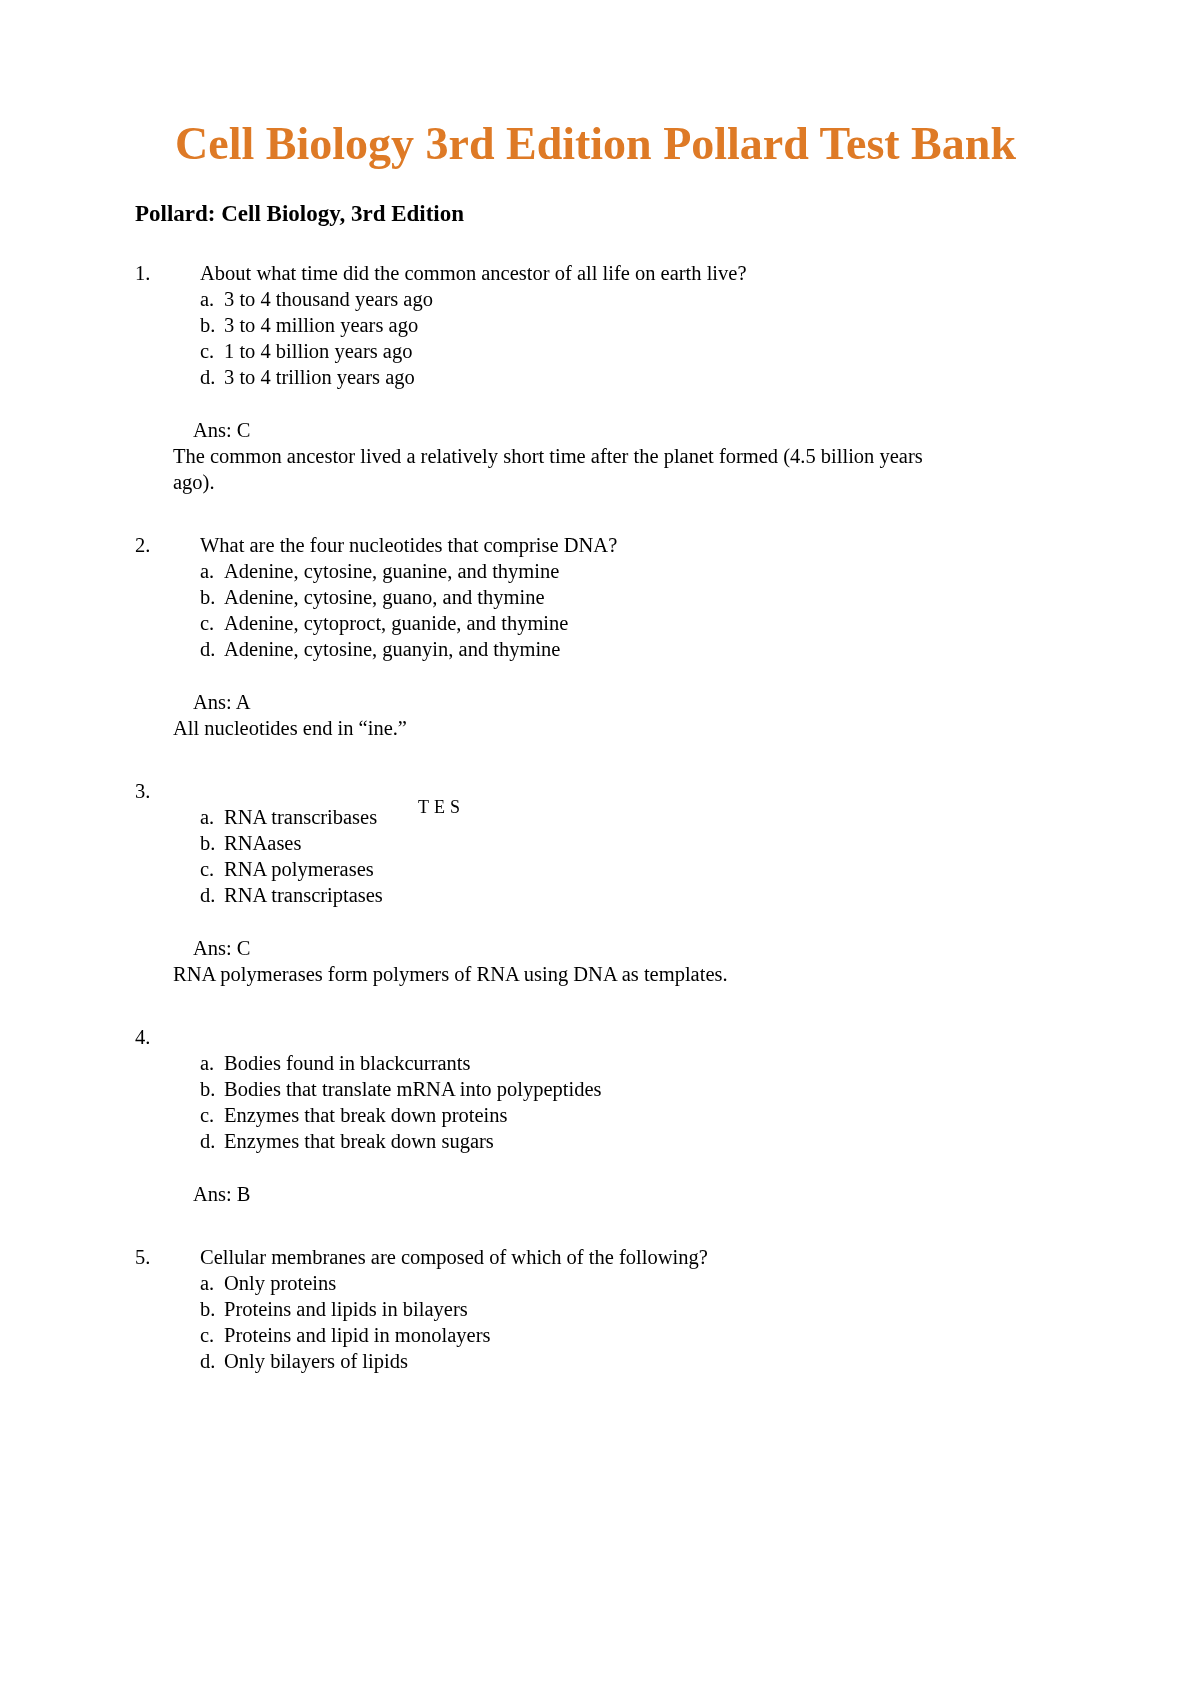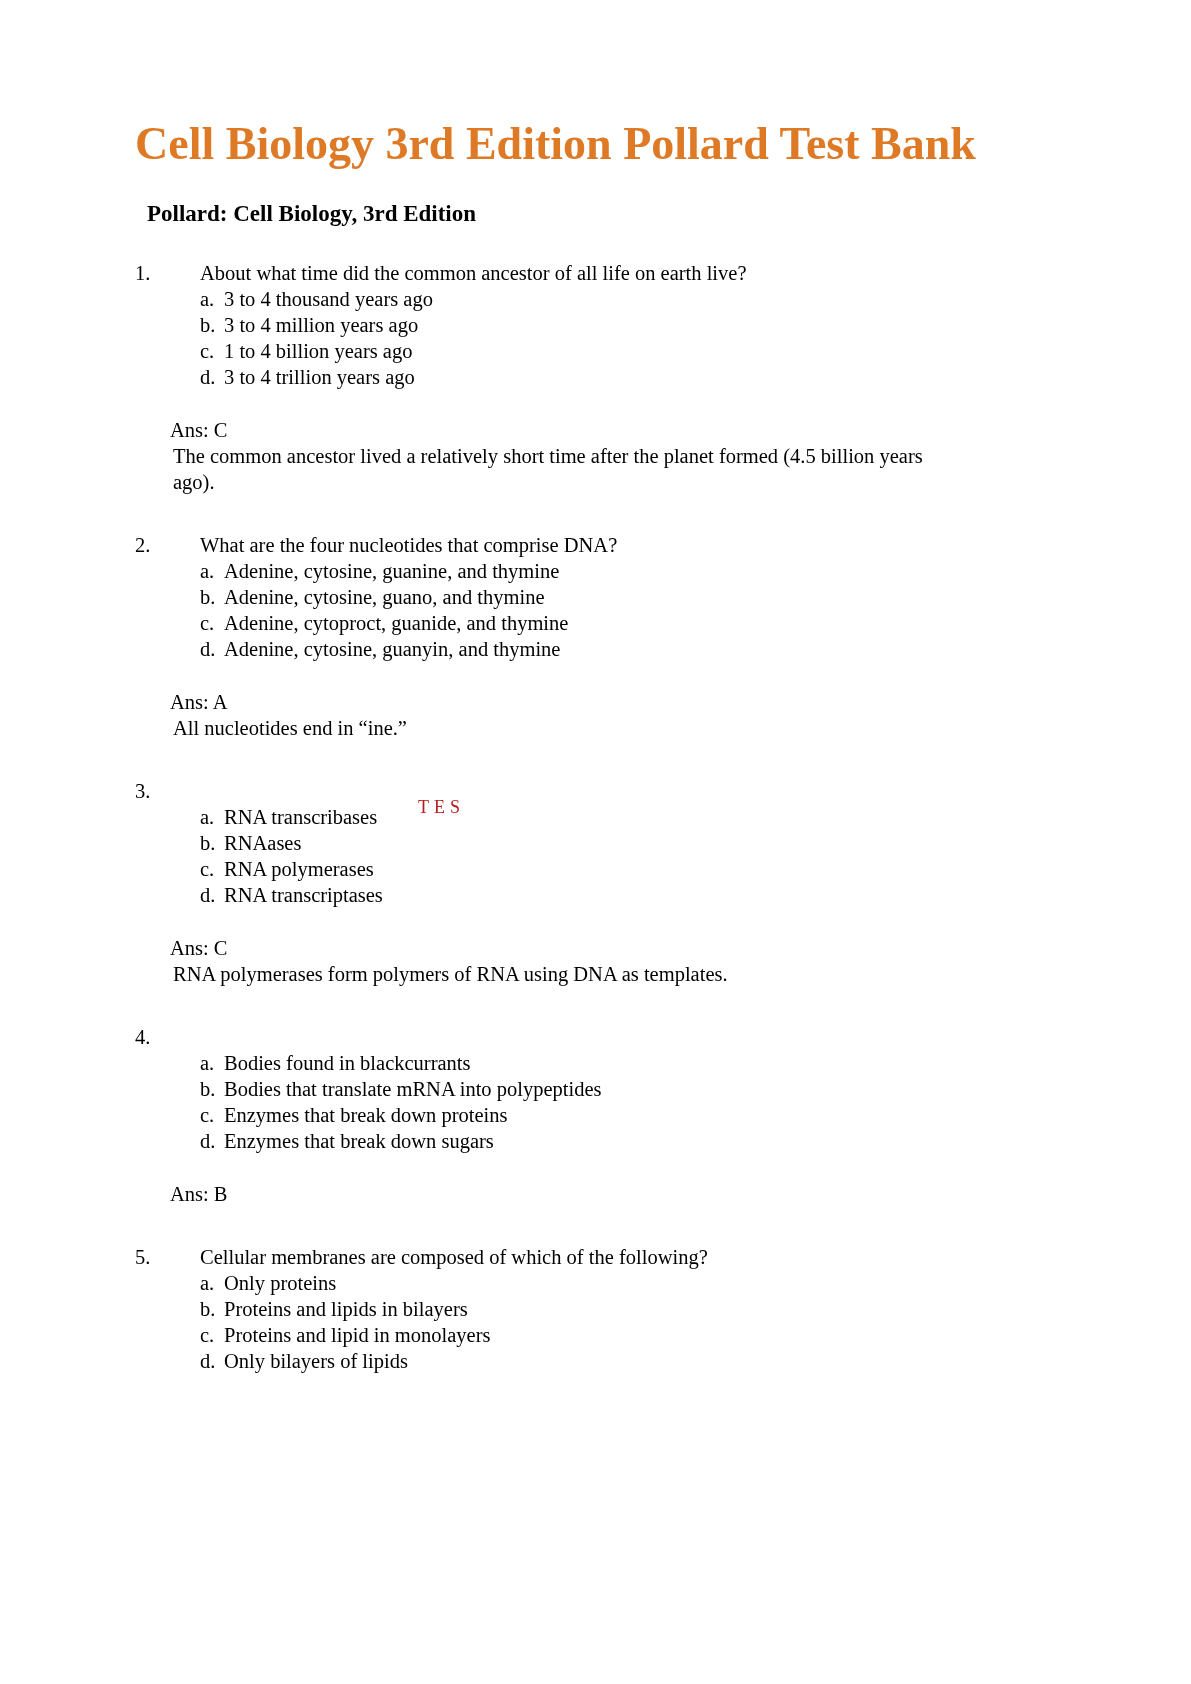--- a/index.html
+++ b/index.html
@@ -15,30 +15,30 @@
     background: #ffffff;
     font-family: "Liberation Serif", "DejaVu Serif", serif;
     color: #000000;
     overflow: hidden;
     box-sizing: border-box;
     padding: 116px 135px 0 135px;
   }
   .title {
     font-size: 46px;
     font-weight: bold;
+    text-align: center;
     line-height: 1.22;
     margin: 0 auto 0 auto;
     max-width: 960px;
   }
   .subtitle {
     margin-top: 28px;
     font-size: 23px;
     font-weight: bold;
     line-height: 28px;
-    margin-left: 12px;
   }
   .chapter {
     margin-top: 34px;
     font-size: 23px;
     line-height: 28px;
     white-space: pre-wrap;
   }
   .questions {
     margin-top: 32px;
     font-size: 20.5px;
@@ -64,33 +64,33 @@
   .opt-letter {
     flex: 0 0 24px;
   }
   .opt-text {
     flex: 1 1 auto;
   }
   .ans-gap {
     height: 27px;
   }
   .ans {
-    margin-left: 35px;
+    margin-left: 58px;
   }
   .expl {
     margin-left: 38px;
     max-width: 778px;
   }
   .watermark {
     position: absolute;
     left: 418px;
     top: 797px;
     font-size: 18px;
     letter-spacing: 5px;
-    color: #b91c1c;
+    color: #000000;
     font-family: "Liberation Serif", "DejaVu Serif", serif;
   }
 </style>
 </head>
 <body>
 
 <div class="page">
   <h1 class="title" style="color: rgb(222, 122, 38);">Cell Biology 3rd Edition Pollard Test Bank</h1>
   <div class="subtitle">Pollard: Cell Biology, 3rd Edition</div>
   <div class="questions">

